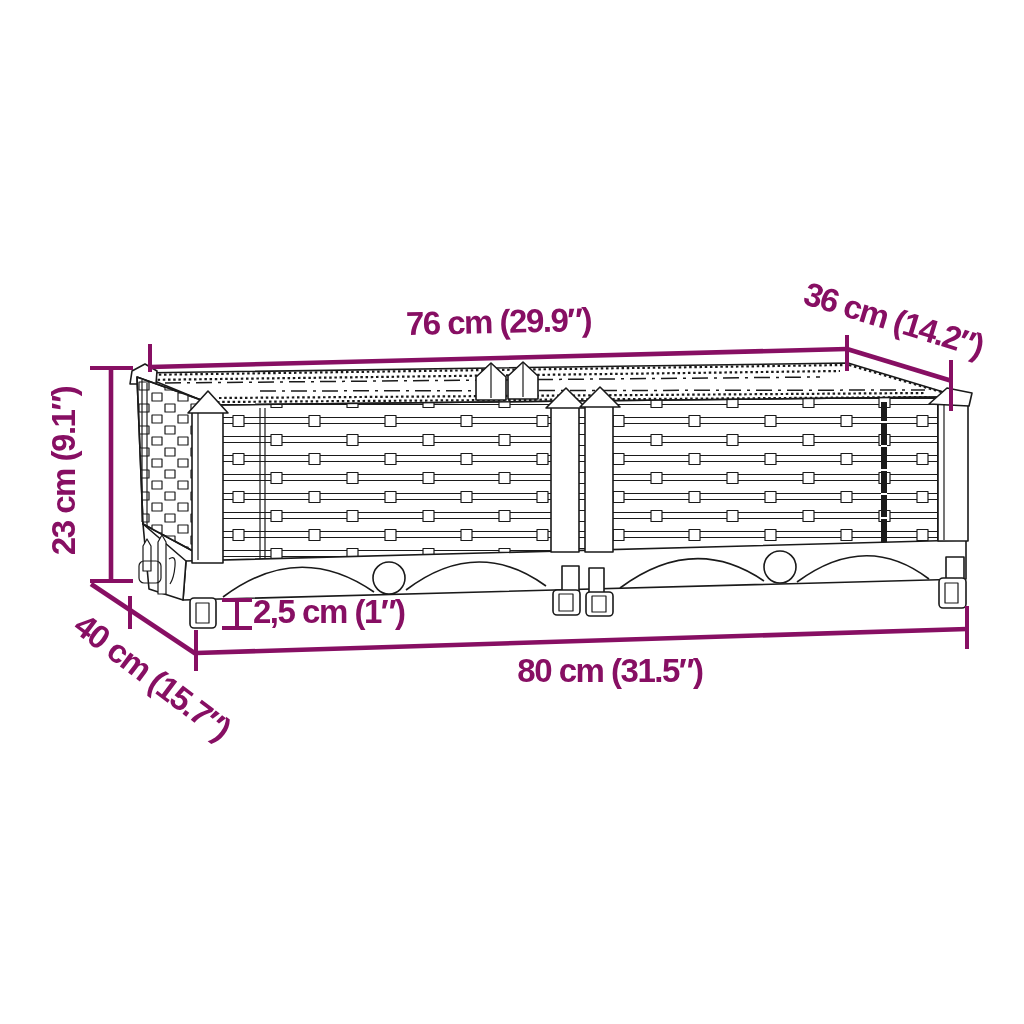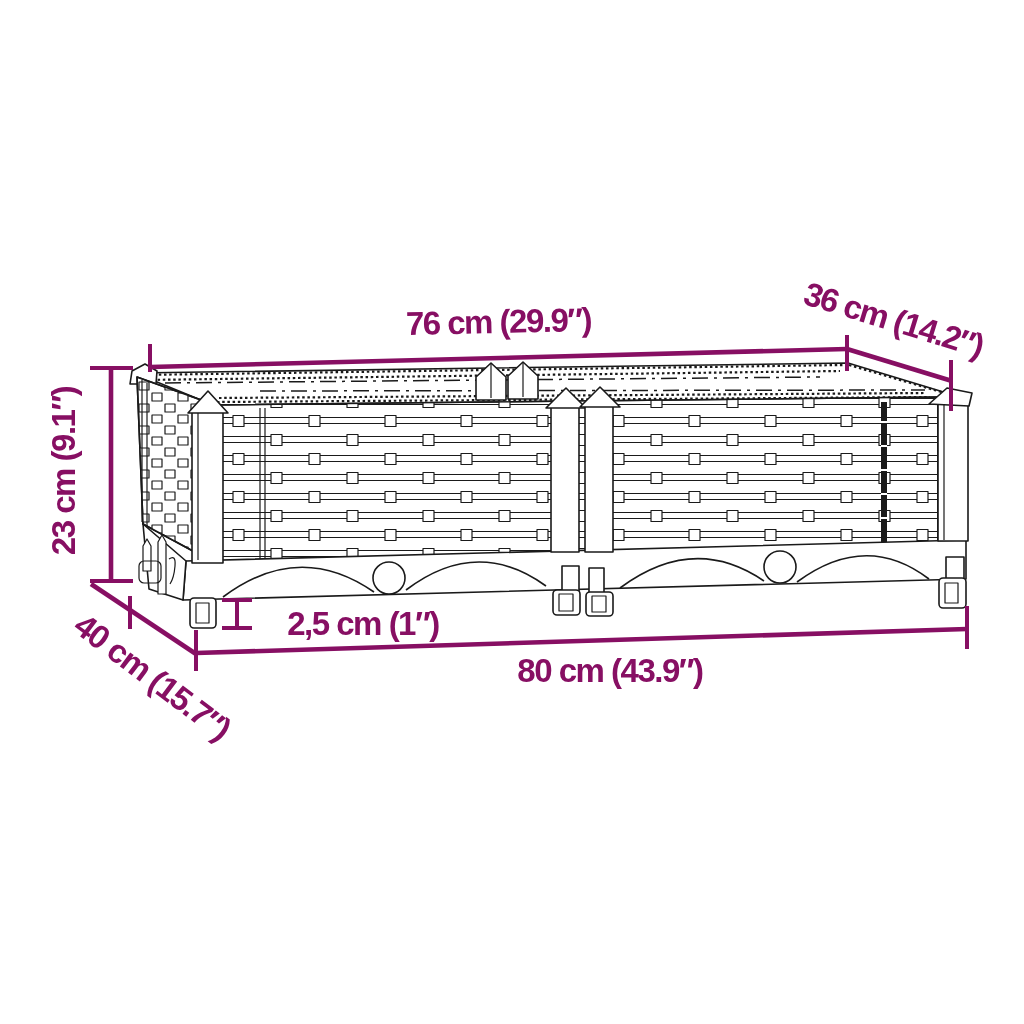--- a/index.html
+++ b/index.html
@@ -20,21 +20,21 @@
   
   .dim{fill:none;stroke:var(--accent,#870f63);stroke-width:4.6;stroke-linecap:butt;}
   .tk {stroke-width:4;}
   
   .dim-label{
     position:absolute;
     font-weight:bold;font-size:33px;line-height:40px;letter-spacing:-1.5px;
     color:var(--accent,#870f63);
     white-space:nowrap;text-align:center;
   }
-  .left-align{text-align:center;margin-top:12px;}
+  .left-align{text-align:left;}
 </style>
 </head>
 <body>
 
 <div class="stage">
 
   <svg width="1024" height="1024" viewBox="0 0 1024 1024" aria-hidden="true">
     <defs>
 
       <pattern id="pWeave" patternUnits="userSpaceOnUse" x="215" y="402" width="76" height="38">
@@ -195,14 +195,14 @@
   <div class="dim-label" style="left:150px;top:302px;width:697px;transform:rotate(-1.3deg);">76 cm (29.9″)</div>
 
   <div class="dim-label" style="left:786px;top:300px;width:215px;transform:rotate(17deg);">36 cm (14.2″)</div>
 
   <div class="dim-label" style="left:-51px;top:451px;width:230px;transform:rotate(-90deg);">23 cm (9.1″)</div>
 
   <div class="dim-label" style="left:37px;top:657px;width:230px;transform:rotate(37deg);">40 cm (15.7″)</div>
 
   <div class="dim-label left-align" style="left:253px;top:592px;width:220px;">2,5 cm (1″)</div>
 
-  <div class="dim-label" style="left:450px;top:651px;width:320px;">80 cm (43.9″)</div>
+  <div class="dim-label" style="left:450px;top:651px;width:320px;">80 cm (31.5″)</div>
 </div>
 
 </body></html>

